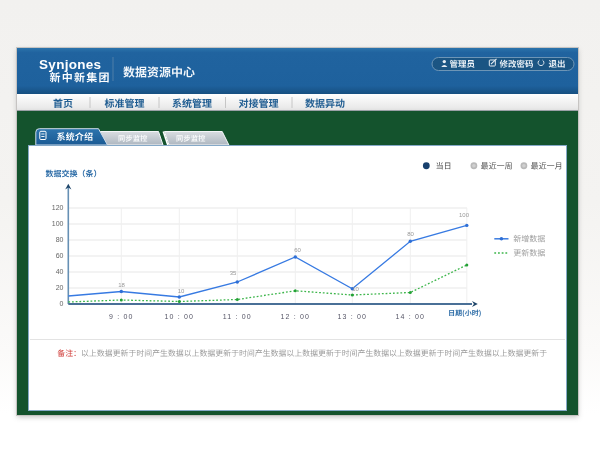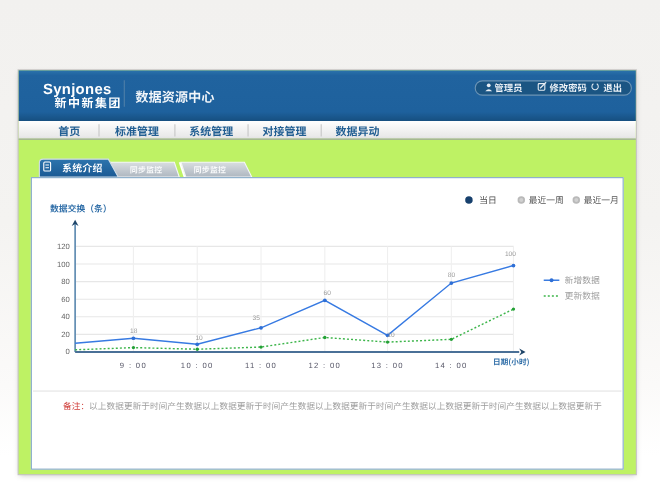--- a/index.html
+++ b/index.html
@@ -1,16 +1,16 @@
 <!DOCTYPE html>
 <html><head><meta charset="utf-8"><style>
 *{margin:0;padding:0;box-sizing:border-box}
 html,body{width:600px;height:450px;overflow:hidden}
 body{background:linear-gradient(180deg,#f2f1ef 0%,#f4f3f1 45%,#fbfaf9 78%,#fff 92%);font-family:"Liberation Sans",sans-serif}
-#win{position:absolute;left:17px;top:64px;width:561px;height:367px;background:#bef264;box-shadow:0 0 0 1px #c6c4c2,0 2px 5px rgba(120,120,120,.45)}
+#win{position:absolute;left:17px;top:48px;width:561px;height:367px;background:#14532d;box-shadow:0 0 0 1px #c6c4c2,0 2px 5px rgba(120,120,120,.45)}
 #hdr{position:absolute;left:0;top:0;width:561px;height:46px;background:linear-gradient(180deg,#2b73ab 0%,#20639f 10%,#1e619d 82%,#164f80 100%)}
 #syn{position:absolute;left:22px;top:9px;width:120px;height:16px;color:#fff;font-size:13.5px;font-weight:bold;letter-spacing:.3px}
 #nav{position:absolute;left:0;top:46px;width:561px;height:17px;background:linear-gradient(180deg,#fefefe,#eaeaea 85%,#e2e2e2);border-bottom:1px solid #9aa0a6}
 #tabs{position:absolute;left:0;top:63px;width:561px;height:34px}
 #content{position:absolute;left:11px;top:97px;width:539px;height:266px;background:#fff;border:1px solid #85a9c8}
 svg{position:absolute;left:0;top:0}
 </style></head><body>
 <svg width="0" height="0" style="position:absolute">
     <defs>
       <path id="r0" d="M121 -769C174 -698 228 -601 250 -536L322 -569C299 -632 244 -726 189 -796ZM801 -805C772 -728 716 -622 673 -555L738 -530C783 -594 839 -693 882 -778ZM115 -38V37H790V81H869V-486H540V-840H458V-486H135V-411H790V-266H168V-194H790V-38Z"></path>

